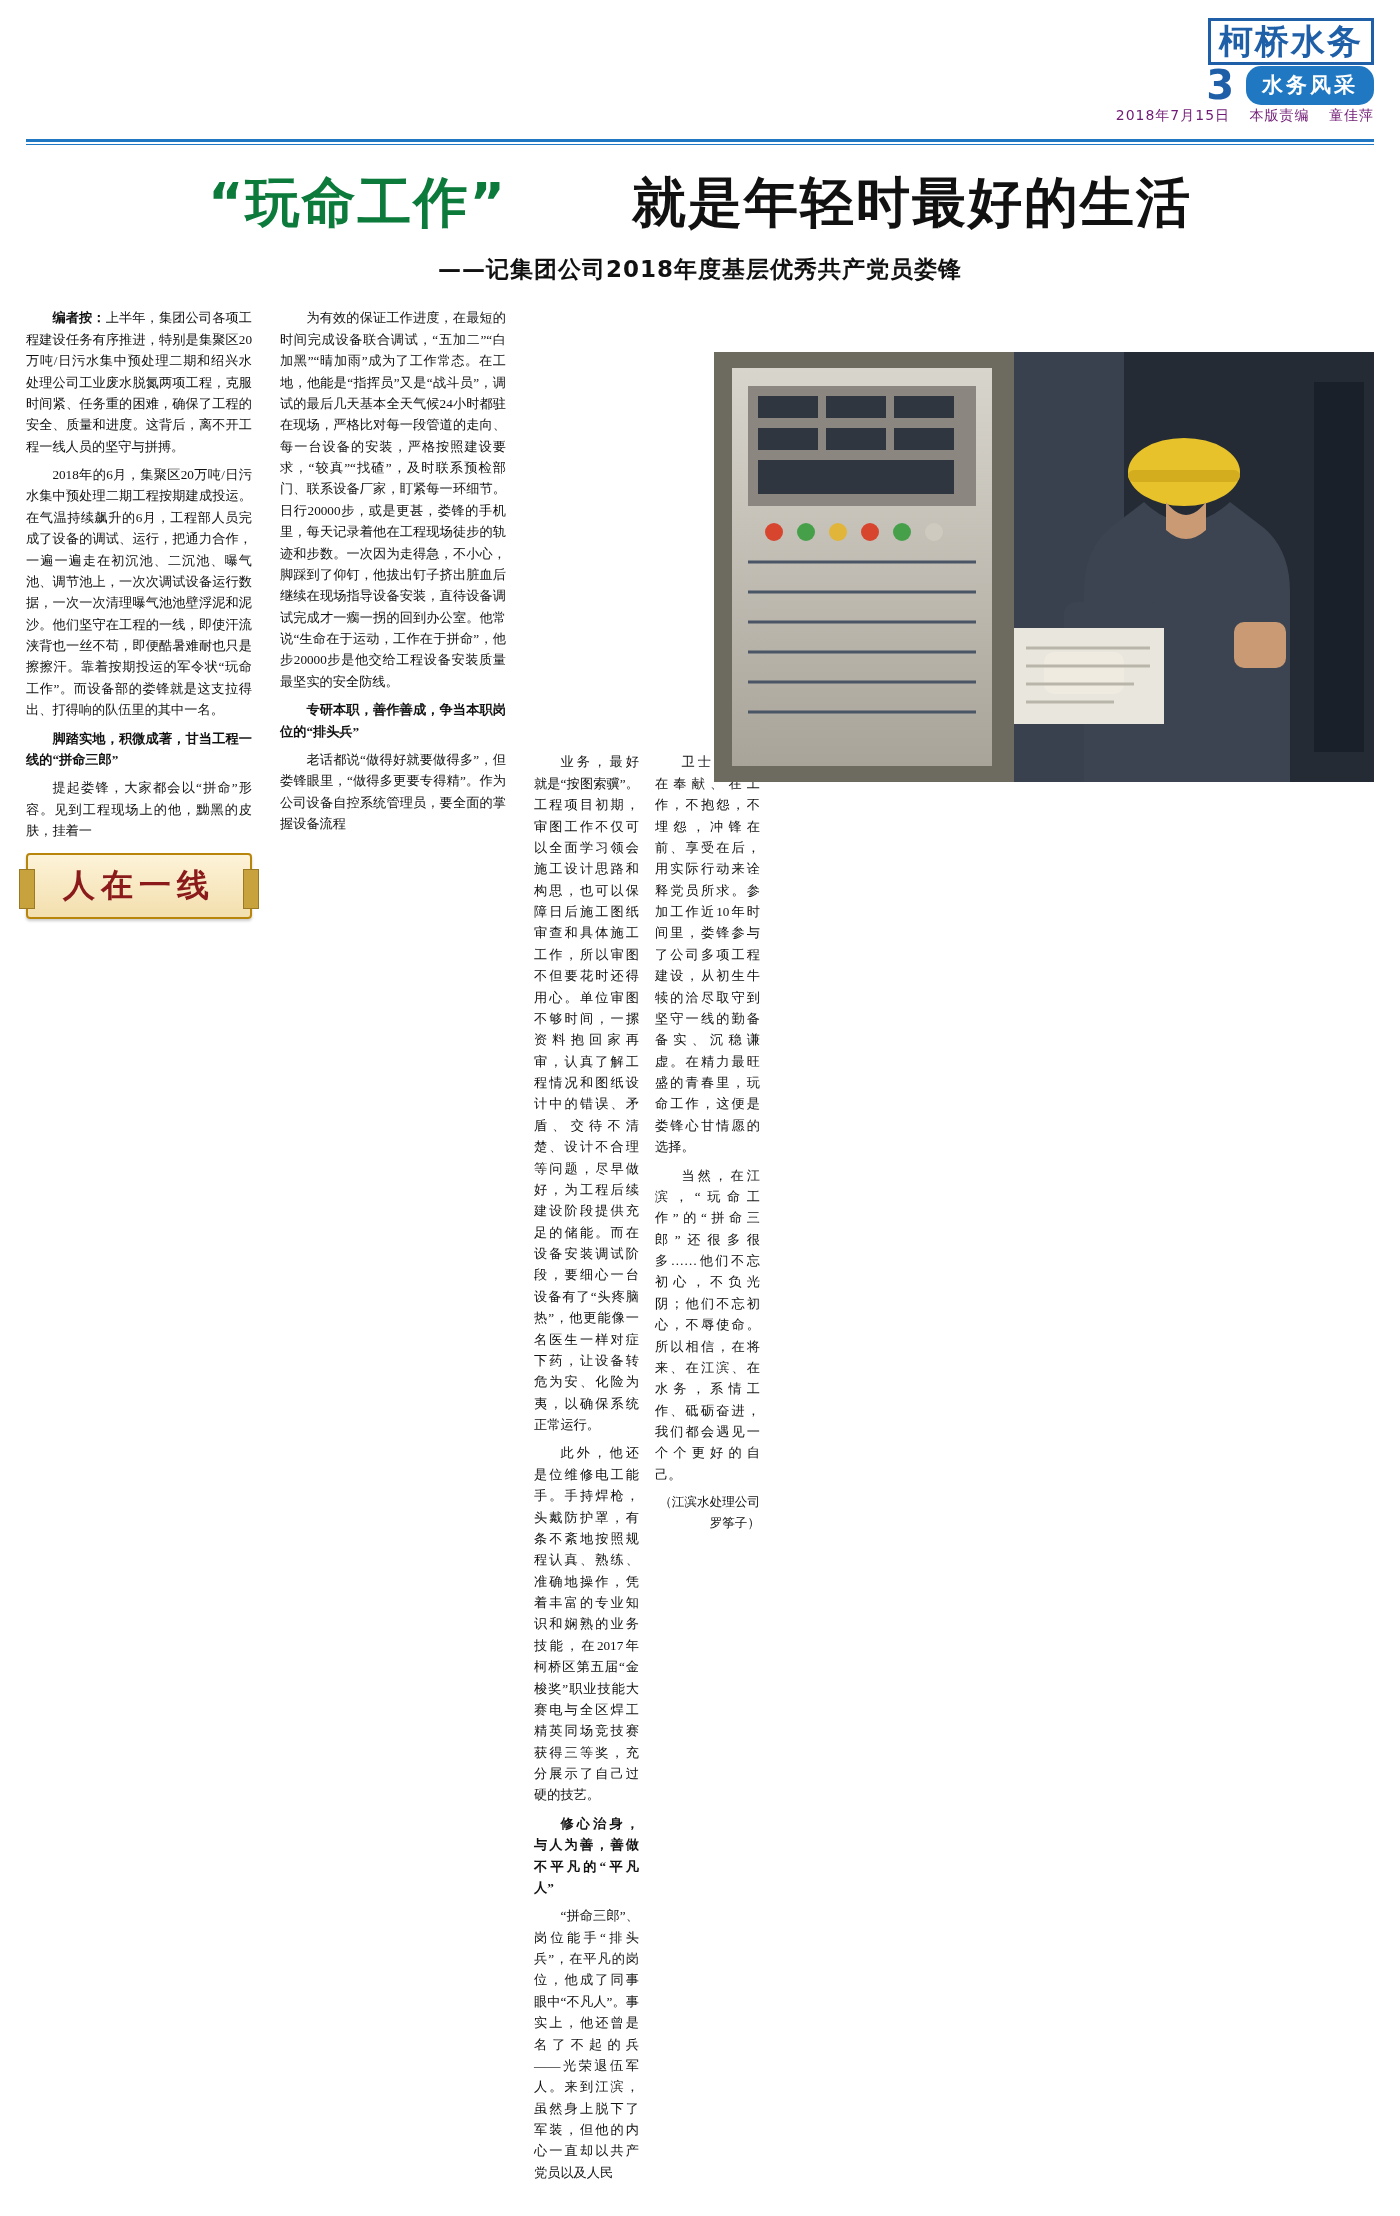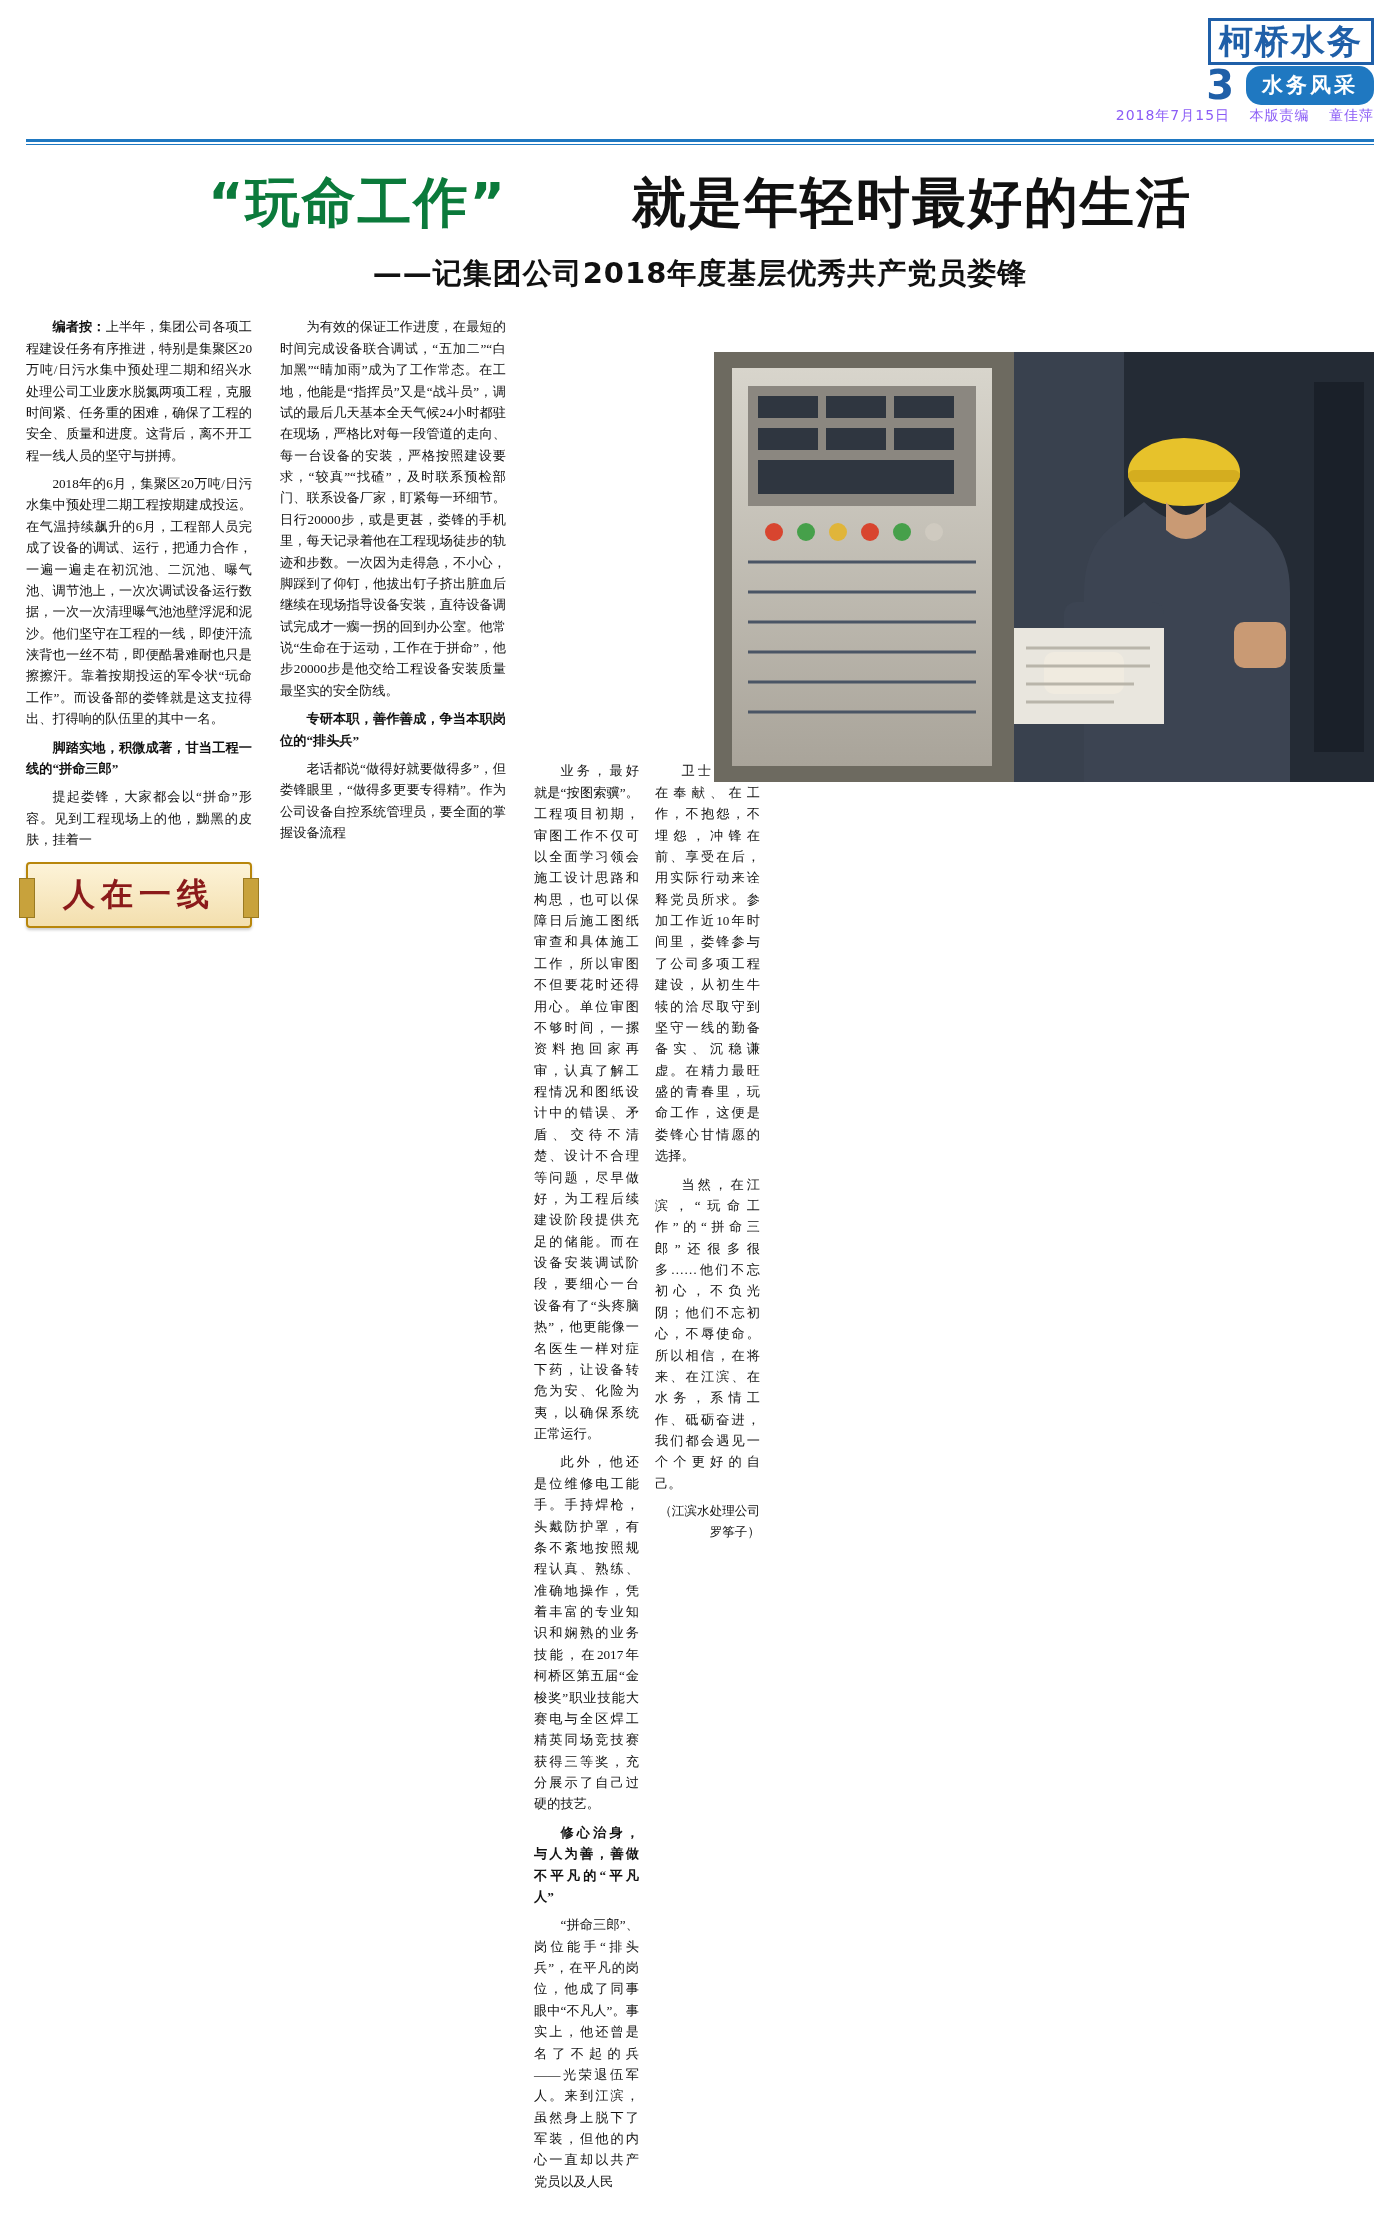--- a/index.html
+++ b/index.html
@@ -23,35 +23,35 @@
   .mast-center { display:flex; align-items:center; gap:12px; margin-bottom:2px; }
   .mast-pagenum {
     font-family:"DejaVu Sans", sans-serif;
     font-size:40px; font-weight:bold; color:#1f5fa8; line-height:1;
   }
   .mast-section {
     background:#1f78c1; color:#fff; font-size:21px; font-weight:bold;
     padding:5px 16px 6px 16px; border-radius:15px; letter-spacing:3px;
     font-family:"DejaVu Sans", sans-serif;
   }
-  .mast-right { font-size:14px; color:#8b5cf6; letter-spacing:1px; margin-bottom:6px; font-family:"DejaVu Sans", sans-serif;}
+  .mast-right { font-size:14px; color:#701a75; letter-spacing:1px; margin-bottom:6px; font-family:"DejaVu Sans", sans-serif;}
   .mast-right span { margin-left:14px; }
   .rule-thick { height:3px; background:#1f78c1; margin-top:2px; }
   .rule-thin { height:1px; background:#1f78c1; margin-top:2px; }
 
   
   .headline { text-align:center; margin-top:22px; }
   .headline h1 {
     margin:0; font-size:54px; font-weight:bold; letter-spacing:2px;
     font-family:"DejaVu Sans", sans-serif;
     color:#111;
   }
   .headline h1 .green { color:#0b7a3b; }
   .headline .sub {
-    margin-top:14px; font-size:29px; letter-spacing:1px;
+    margin-top:14px; font-size:23px; letter-spacing:1px;
     font-family:"DejaVu Sans", sans-serif; font-weight:bold; color:#111;
   }
 
   
   .top-article { display:flex; gap:28px; margin-top:22px; }
   .col { font-size:13.2px; line-height:1.62; text-align:justify; }
   .col p { margin:0 0 7px 0; text-indent:2em; }
   .col1 { width:226px; }
   .col2 { width:226px; }
   .col3 { width:226px; }

